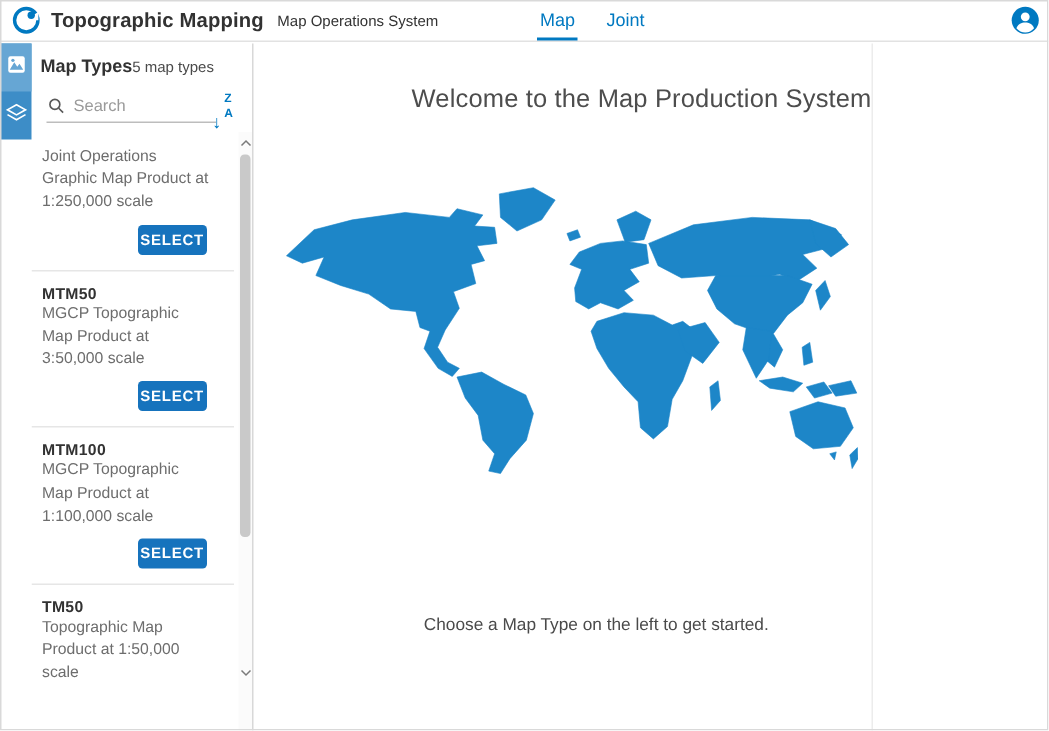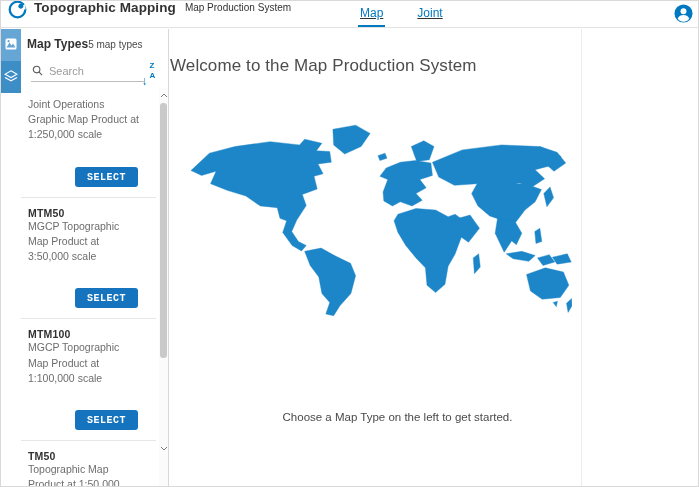--- a/index.html
+++ b/index.html
@@ -6,25 +6,25 @@
   html,body { width:699px; height:487px; overflow:hidden; }
   body {
     font-family:"Liberation Sans", sans-serif;
     background:#ffffff; color:#323232; position:relative;
   }
   .viewport{ position:absolute; inset:0; box-shadow: inset 0 0 0 1px #d9d9d9; pointer-events:none; z-index:50;}
   :root{ --accent:#0079c1; --btn:#1673bd; --map:#1d86c8; --strip:#3d8dc7; --strip-active:#66a6d4; }
 
   
   .app-header{ position:absolute; top:0; left:0; width:699px; height:28px;
-    background:#fff; border-bottom:1px solid #e2e2e2; display:flex; align-items:flex-start; z-index:5;}
+    background:#fff; border-bottom:1px solid #e2e2e2; display:flex; align-items:center; z-index:5;}
   .logo{ margin-left:8px; width:19px; height:19px; flex:0 0 auto; }
   .app-title{ font-size:13.5px; font-weight:bold; color:#323232; margin-left:7px; letter-spacing:.1px;}
   .app-subtitle{ font-size:10px; color:#323232; margin-left:9px; padding-top:2px;}
-  .tabs{ position:absolute; left:358px; top:0; height:28px; display:flex; gap:30px; align-items:stretch;text-decoration:underline;}
+  .tabs{ position:absolute; left:358px; top:0; height:28px; display:flex; gap:17px; align-items:stretch;}
   .tab{ font-size:12px; color:var(--accent); display:flex; align-items:center; padding:0 2px; cursor:pointer;
     border-bottom:2px solid transparent; margin-bottom:1px;}
   .tab.active{ border-bottom-color:var(--accent); }
   .avatar-btn{ position:absolute; right:6px; top:4px; width:19px; height:19px; cursor:pointer; border:none; background:transparent; padding:0;}
 
   
   .icon-strip{ position:absolute; left:0; top:29px; width:21px; height:64px; background:var(--strip);
     display:flex; flex-direction:column; z-index:4;}
   .strip-btn{ width:21px; height:32px; display:flex; align-items:center; justify-content:center; cursor:pointer;}
   .strip-btn.active{ background:var(--strip-active); }
@@ -45,52 +45,52 @@
   .sort-a{ position:absolute; top:0; left:2px; font-size:8px; line-height:9px;}
   .sort-z{ position:absolute; bottom:1px; left:2px; font-size:8px; line-height:9px;}
   .sort-arrow{ position:absolute; top:2px; right:0; font-size:12px; line-height:16px; font-weight:normal;}
 
   .list{ position:absolute; top:59px; left:0; right:9px; bottom:0; overflow:hidden;}
   .mt-item{ padding:9px 0 10px 7px; }
   .mt-name{ font-size:10.5px; font-weight:bold; color:#323232; letter-spacing:.2px;}
   .mt-desc{ margin-top:0; font-size:10.5px; color:#6d6d6d; line-height:1.45; width:114px;}
   .mt-btn-row{ display:flex; justify-content:flex-end; padding-right:21px; margin-top:7px;}
   .select-btn{ background:var(--btn); color:#fff; font-size:10px; font-weight:bold; letter-spacing:.5px;
-    padding:5px 12px 4px; border:none; border-radius:3px; cursor:pointer; font-family:Liberation Mono, monospace;margin-top:17px;}
+    padding:5px 2px 4px; border:none; border-radius:3px; cursor:pointer; font-family:Liberation Sans, sans-serif;}
   .divider{ height:1px; background:#e6e6e6; margin:0 3px 0 0;}
 
   
   .scrollbar{ position:absolute; top:59px; right:0; width:9px; height:399px; background:#fbfbfb;}
   .sb-up,.sb-down{ position:absolute; left:0; width:9px; height:10px; display:flex; align-items:center; justify-content:center; cursor:pointer; border:none; background:transparent; padding:0;}
   .sb-up{ top:2px; } .sb-down{ top:355px; }
   .sb-thumb{ position:absolute; left:1px; top:15px; width:7px; height:255px; background:#c9c9c9; border-radius:3px; cursor:pointer;}
 
   
   .main{ position:absolute; left:170px; top:29px; width:411px; height:458px; background:#fff;}
-  .welcome{ position:absolute; top:27px; left:0; width:100%; text-align:left;
+  .welcome{ position:absolute; top:27px; left:0; width:100%; text-align:right;
     font-size:17px; color:#4d4d4d; letter-spacing:.1px;}
   .map-wrap{ position:absolute; top:92px; left:10px; width:392px; height:198px;}
   .instruction{ position:absolute; top:382px; left:0; width:100%; text-align:center; font-size:11.5px; color:#4a4a4a;padding-left:44px;}
   .main-divider{ position:absolute; left:581px; top:29px; width:1px; height:458px; background:#ececec;}
 </style>
 </head>
 <body>
 
 <div class="viewport"></div>
 
 <header class="app-header">
   <span class="logo">
     <svg viewBox="0 0 20 20" width="19" height="19">
       <circle cx="10" cy="10" r="8.2" fill="none" stroke="#0079c1" stroke-width="2.4"></circle>
       <path d="M10 10 L18.5 4 L18.5 10 Z" fill="#ffffff"></path>
       <circle cx="13.5" cy="6.5" r="2.6" fill="#0079c1"></circle>
     </svg>
   </span>
   <span class="app-title">Topographic Mapping</span>
-  <span class="app-subtitle">Map Production System</span>
+  <span class="app-subtitle">Map Operations System</span>
 
   <nav class="tabs">
     <span class="tab active">Map</span>
     <span class="tab">Joint</span>
   </nav>
 
   <button class="avatar-btn">
     <span>
       <svg viewBox="0 0 20 20" width="19" height="19">
         <circle cx="10" cy="10" r="9.5" fill="#0079c1"></circle>

